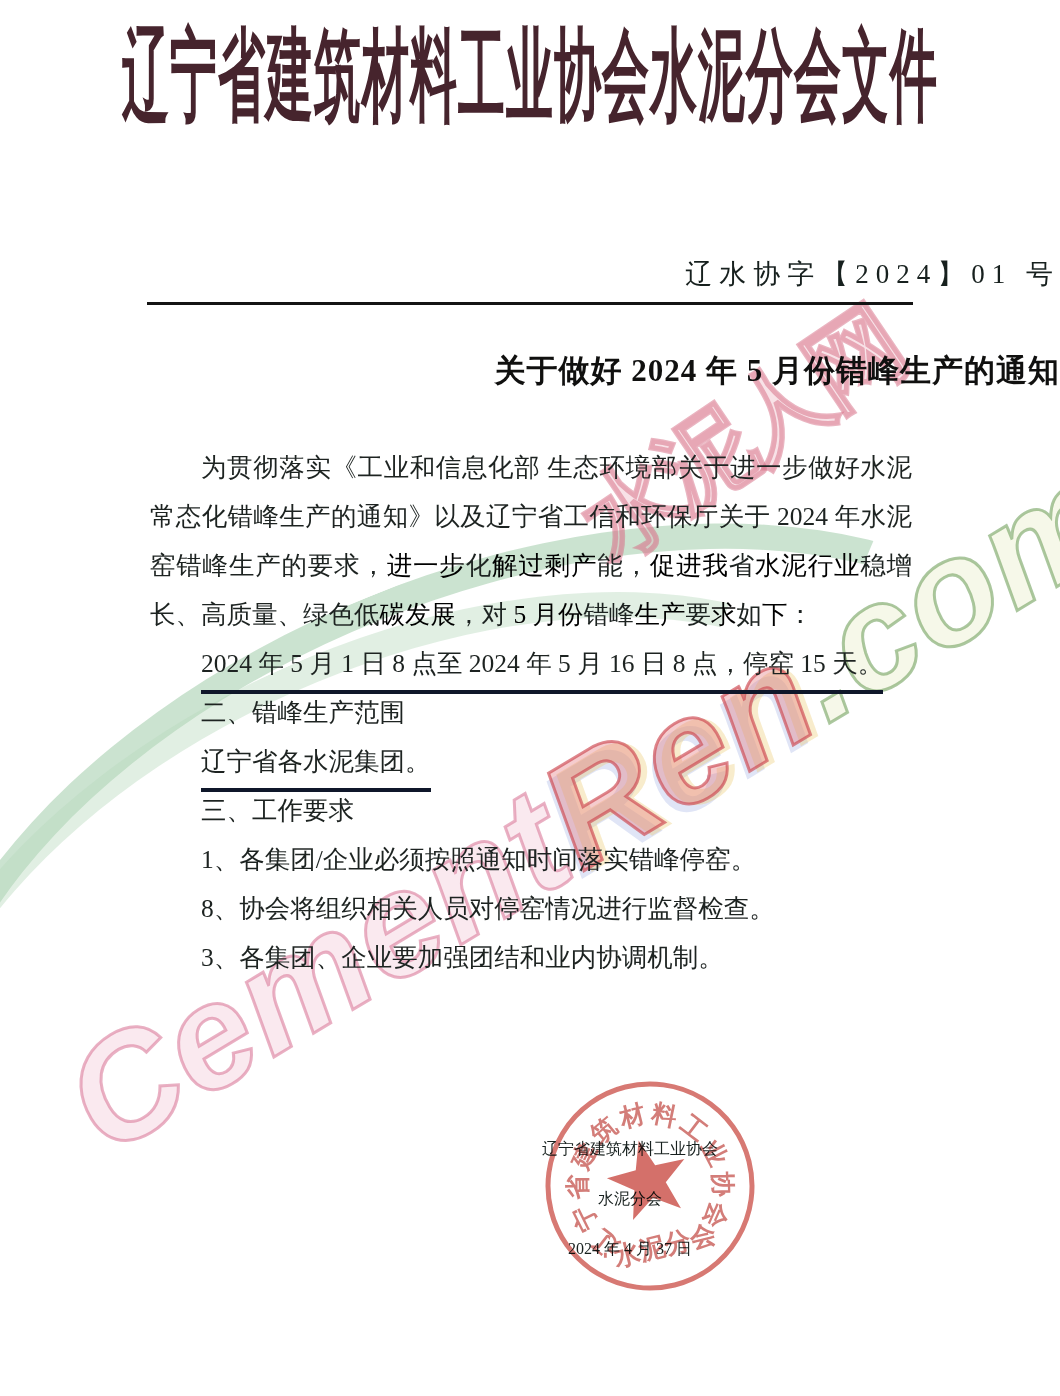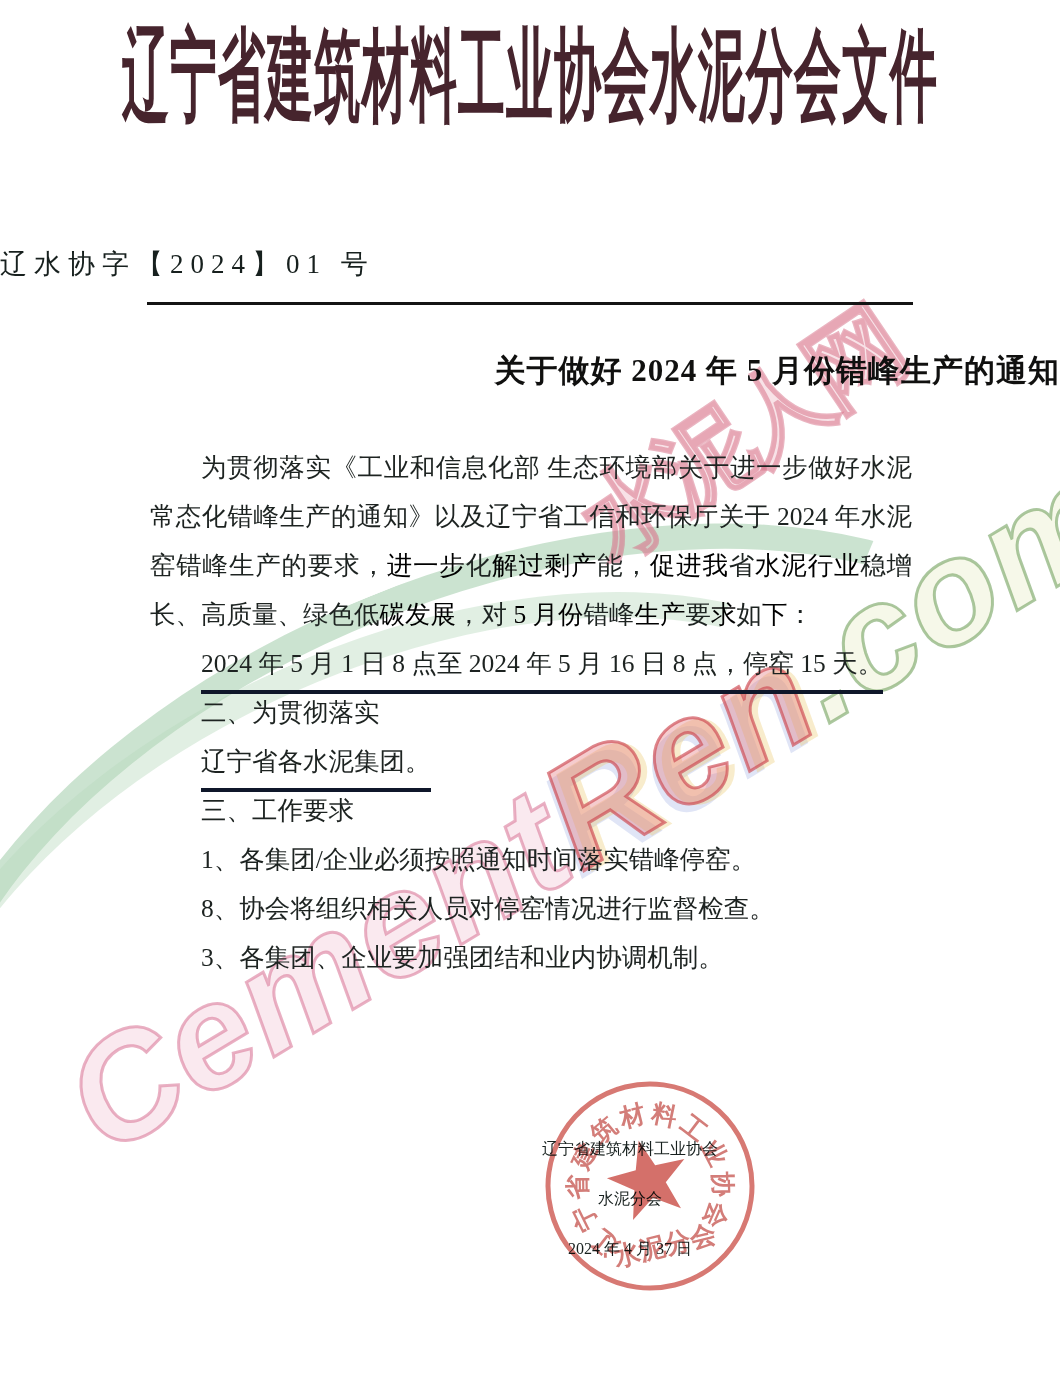--- a/index.html
+++ b/index.html
@@ -38,22 +38,22 @@
   }
   
   .doc{position:absolute;inset:0;z-index:1;border-radius:25px;}
   .org-title{
     position:absolute;left:0;top:78px;width:100%;height:120px;
     text-align:center;font-weight:bold;font-size:47px;letter-spacing:1px;
     color:#46242d;white-space:nowrap;
     transform:scaleY(2.15);transform-origin:center 60px;
   }
   .doc-number{
-    position:absolute;left:0;top:246px;width:100%;
-    text-align:left;font-size:27px;letter-spacing:7px;color:#17201e;
+    position:absolute;left:0;top:256px;width:100%;
+    text-align:right;font-size:27px;letter-spacing:7px;color:#17201e;
   }
   .rule{
     position:absolute;left:147px;top:302px;width:766px;height:3px;
     background:#141414;
   }
   .doc-title{
     position:absolute;left:0;top:350px;width:100%;
     text-align:right;font-weight:bold;font-size:31px;letter-spacing:1px;color:#10100f;
   }
   .body-text{
@@ -97,21 +97,21 @@
     <div class="doc-number">辽水协字【2024】01 号</div>
 
     <div class="rule"></div>
 
     <div class="doc-title">关于做好 2024 年 5 月份错峰生产的通知</div>
 
     <div class="body-text">
       <div class="main-para"><span>为贯彻落实《工业和信息化部 生态环境部关于进一步做好水泥常态化错峰生产的通知》以及辽宁省工信和环保厅关于 2024 年水泥窑错峰生产的要求，</span><span class="red-char">进一步</span><span>化</span><span class="red-char">解过剩产</span><span>能，</span><span class="red-char">促进我</span><span>省</span><span class="red-char">水泥行业</span><span>稳增长、高质量、绿色低</span><span class="red-char">碳发展</span><span>，对 </span><span class="red-char">5 月份</span><span>错峰</span><span class="red-char">生产</span><span>要</span><span class="red-char">求</span><span>如</span><span class="red-char">下</span><span>：</span></div>
       <div id="sections">
           <div class="sec-content"><span class="u-red">2024 年 5 月 1 日 8 点至 2024 年 5 月 16 日 8 点，停窑 15 天。</span></div>
-          <div class="sec-heading">二、为贯彻落实</div>
+          <div class="sec-heading">二、错峰生产范围</div>
           <div class="sec-content"><span class="u-red">辽宁省各水泥集团。</span></div>
           <div class="sec-heading">三、工作要求</div>
           <div class="sec-content">1、各集团/企业必须按照通知时间落实错峰停窑。</div>
           <div class="sec-content">8、协会将组织相关人员对停窑情况进行监督检查。</div>
           <div class="sec-content">3、各集团、企业要加强团结和业内协调机制。</div>
         </div>
     </div>
 
     <div class="sig-block">
       <div>辽宁省建筑材料工业协会</div>

